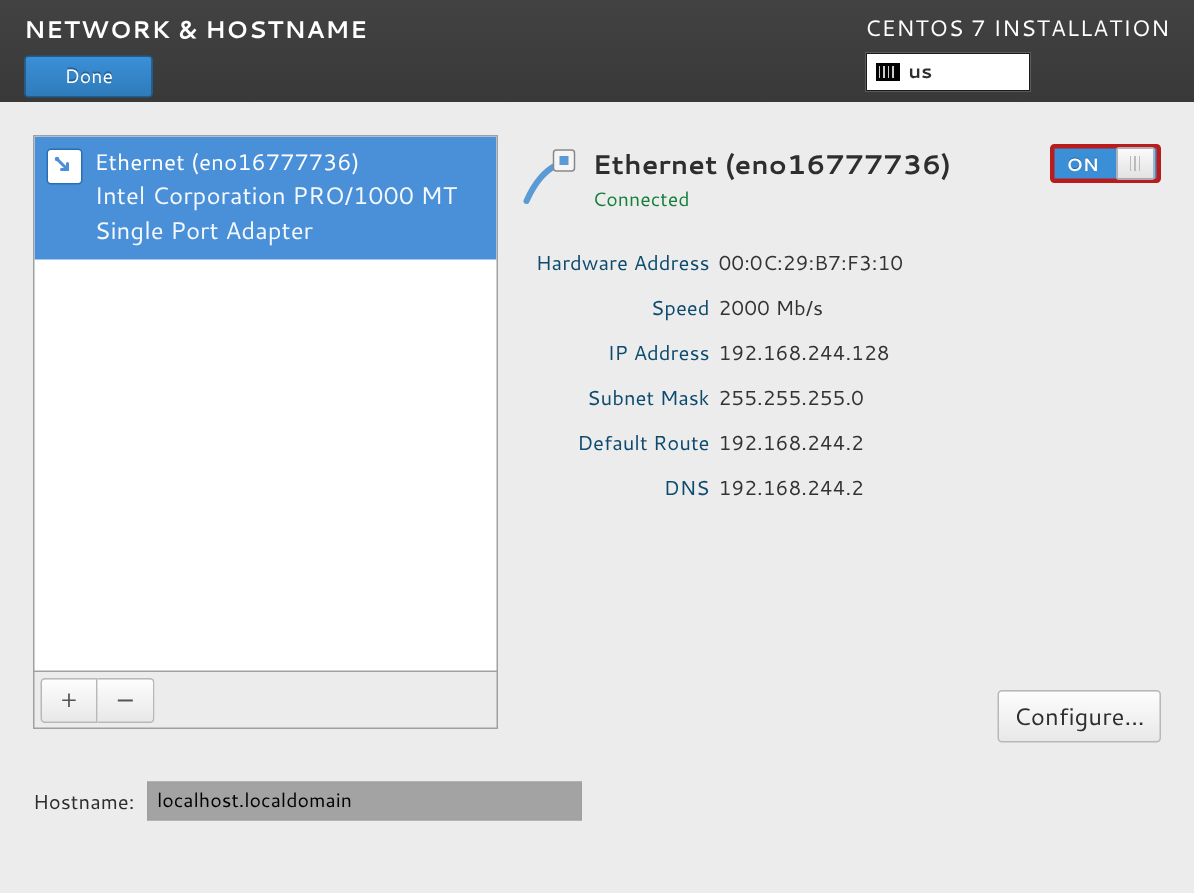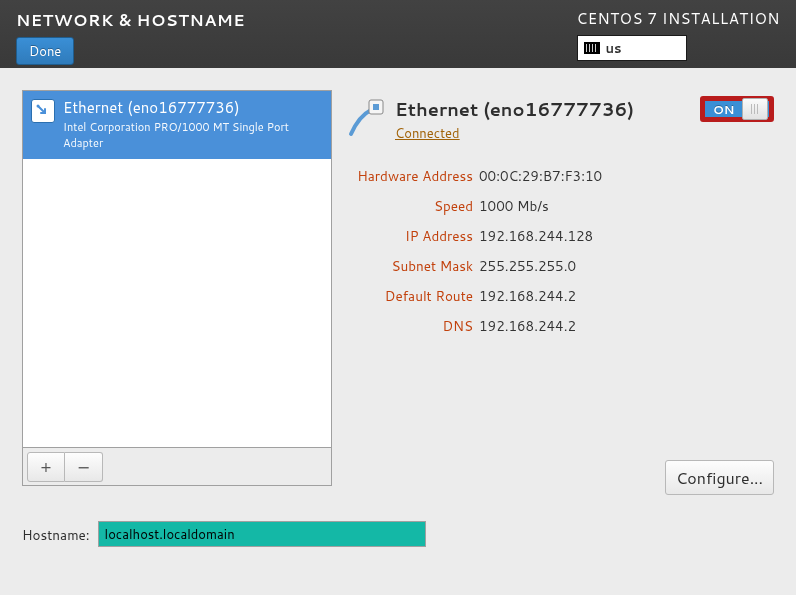--- a/index.html
+++ b/index.html
@@ -30,21 +30,21 @@
     }
     .kbd-icon { width: 16px; height: 12px; background: #000; position: relative; }
     .kbd-icon::after { content: ""; position: absolute; inset: 2px; background: repeating-linear-gradient(to right, #fff 0 1px, #000 1px 3px), repeating-linear-gradient(to bottom, #fff 0 1px, #000 1px 3px); opacity: 0.8; }
     
     .done-btn {
       margin-top: 6px;
       background: linear-gradient(to bottom, #3a8fd6, #2f7bbb);
       border: 1px solid #1f5d8e;
       color: #fff;
       font-size: 13px;
-      padding: 4px 12px;
+      padding: 4px 26px;
       border-radius: 3px;
       text-shadow: 0 -1px 0 rgba(0,0,0,0.3);
       cursor: pointer;
     }
     
     .content { display: flex; padding: 22px; gap: 11px; }
     
     .left-col { width: 310px; }
     .nic-list {
       border: 1px solid #a0a0a0;
@@ -65,21 +65,21 @@
       background: #fff;
       border: 1px solid #2a6fb0;
       border-radius: 3px;
       flex-shrink: 0;
       margin-top: 2px;
       display: flex;
       align-items: center;
       justify-content: center;
     }
     .nic-item-title { font-size: 15px; }
-    .nic-item-sub { font-size: 11px; opacity: 0.95; margin-top: 1px; }
+    .nic-item-sub { font-size: 16px; opacity: 0.95; margin-top: 1px; }
     
     .list-toolbar {
       border: 1px solid #a0a0a0;
       border-top: none;
       background: #ececec;
       height: 38px;
       display: flex;
       align-items: center;
       padding: 4px;
       gap: 0;
@@ -92,46 +92,46 @@
       font-size: 16px; cursor: pointer;
       color: #555;
     }
     .tool-btn:first-child { border-radius: 3px 0 0 3px; }
     .tool-btn:last-child { border-radius: 0 3px 3px 0; border-left: none; }
     
     .right-col { flex: 1; padding-top: 6px; }
     .conn-header { display: flex; align-items: flex-start; gap: 6px; position: relative; }
     .conn-icon { width: 46px; height: 46px; flex-shrink: 0; }
     .conn-title { font-size: 18px; font-weight: bold; color: #2e2e2e; }
-    .conn-status { font-size: 13px; color: #a16207; margin-top: 2px; text-decoration: underline; }
+    .conn-status { font-size: 13px; color: #15803d; margin-top: 2px; }
     
     .toggle {
       position: absolute; right: 0; top: 0;
       width: 74px; height: 26px;
       background: #3a8fd6;
-      border: 5px solid #b91c1c;
+      border: 3px solid #b91c1c;
       border-radius: 3px;
       display: flex;
       align-items: center;
       cursor: pointer;
     }
     .toggle-label { color: #fff; font-size: 12px; font-weight: bold; padding-left: 8px; flex: 1; text-shadow: 0 -1px 0 rgba(0,0,0,0.3); }
     .toggle-knob {
       width: 26px; height: 22px;
       background: linear-gradient(to bottom, #fafafa, #e2e2e2);
       border: 1px solid #b0b0b0;
       border-radius: 2px;
       margin: 1px;
       display: flex; align-items: center; justify-content: center;
     }
     .toggle-knob::after { content: ""; width: 8px; height: 10px; background: repeating-linear-gradient(to right, #bbb 0 1px, transparent 1px 3px); }
     
     .details { margin-top: 24px; font-size: 13.5px; }
     .details-row { display: flex; gap: 6px; margin-bottom: 11px; }
-    .details-label { width: 130px; text-align: right; color: #c2410c; }
+    .details-label { width: 130px; text-align: right; color: #0c4a6e; }
     .details-value { color: #333; }
     
     .configure-btn {
       position: absolute;
       right: 22px;
       bottom: 100px;
       padding: 5px 10px;
       border: 1px solid #b8b8b8;
       background: linear-gradient(to bottom, #fdfdfd, #e8e8e8);
       border-radius: 3px;
@@ -143,26 +143,26 @@
     .hostname-row {
       position: absolute;
       left: 22px;
       bottom: 48px;
       display: flex;
       align-items: center;
       gap: 8px;
       font-size: 13.5px;
     }
     .hostname-input {
-      width: 328px;
+      width: 290px;
       height: 26px;
       border: 1px solid #a0a0a0;
       padding: 0 6px;
       font-size: 13px;
-      background: #14b8a6;
+      background: #a3a3a3;
     }
   </style>
 </head>
 <body>
 
 <div class="topbar">
   <div class="topbar-title">NETWORK &amp; HOSTNAME</div>
   <button class="done-btn">Done</button>
   <div class="topbar-right">
     <div class="topbar-subtitle">CENTOS 7 INSTALLATION</div>
@@ -214,21 +214,21 @@
       </div>
     </div>
 
     <div class="details">
       <div class="details-row">
         <div class="details-label">Hardware Address</div>
         <div class="details-value">00:0C:29:B7:F3:10</div>
       </div>
       <div class="details-row">
         <div class="details-label">Speed</div>
-        <div class="details-value">1000 Mb/s</div>
+        <div class="details-value">2000 Mb/s</div>
       </div>
       <div class="details-row">
         <div class="details-label">IP Address</div>
         <div class="details-value">192.168.244.128</div>
       </div>
       <div class="details-row">
         <div class="details-label">Subnet Mask</div>
         <div class="details-value">255.255.255.0</div>
       </div>
       <div class="details-row">

